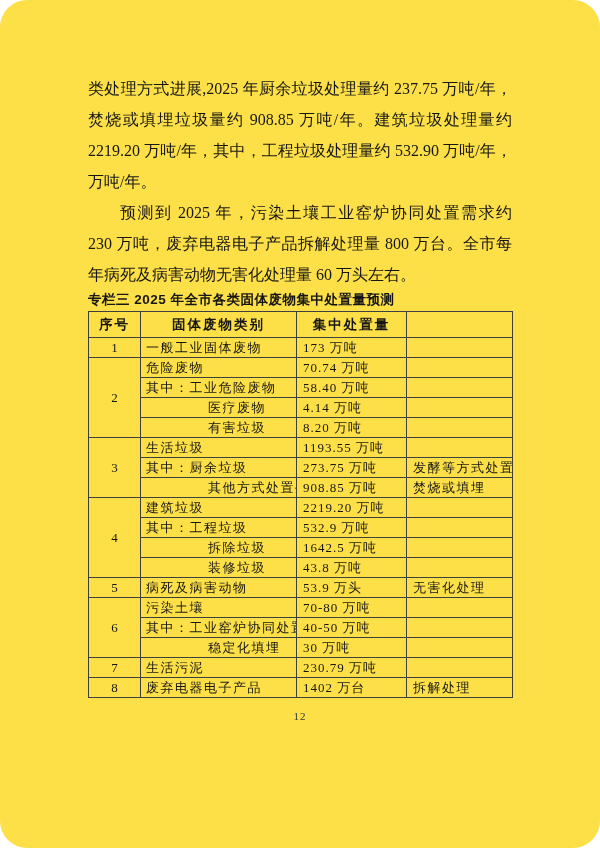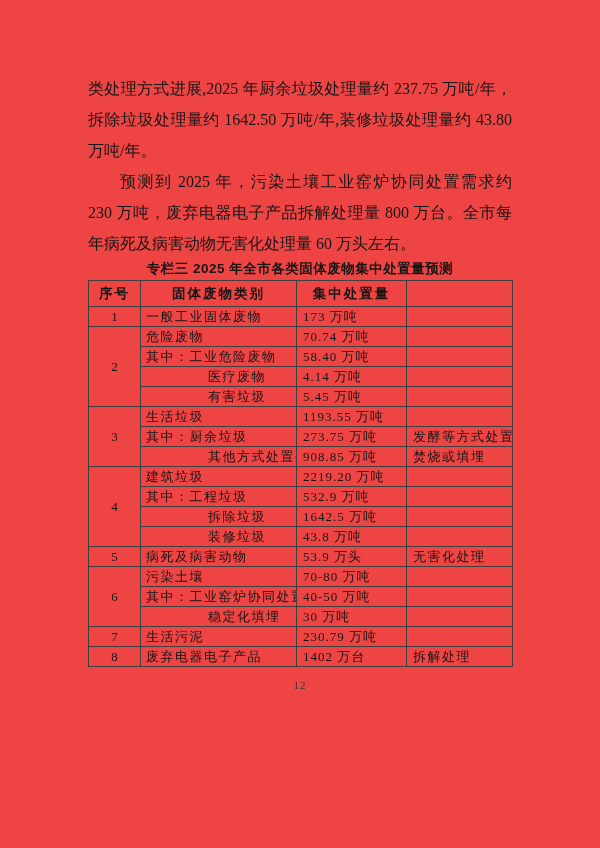--- a/index.html
+++ b/index.html
@@ -1,31 +1,31 @@
 <!DOCTYPE html>
 <html><head>
 <meta charset="utf-8">
 <style>
   html, body { margin:0; padding:0; background:#ffffff; }
   .page {
-    width:600px; height:848px; background:#ef4444; position:relative;
+    width:600px; height:848px; background:#fde047; position:relative;
     box-sizing:border-box; padding:73px 88px 16px 88px;
     font-family:"Liberation Serif","DejaVu Serif",serif;
-    color:#161616; overflow:hidden;
+    color:#161616; overflow:hidden;border-radius:27px;
   }
   .text-block { width:424px; }
   .line {
     height:31px; line-height:31px; font-size:16px;
     text-align:justify; text-align-last:justify;
   }
   .line.endline { text-align-last:left; }
   .line.pindent { text-indent:32px; }
   .caption {
     height:18px; line-height:18px; margin-top:1px;
-    text-align:center; font-weight:bold; font-size:13.5px;
+    font-weight:bold; font-size:13.5px;
     font-family:"Liberation Sans","DejaVu Sans",sans-serif;
     letter-spacing:0.5px;
   }
   table.forecast {
     border-collapse:collapse; table-layout:fixed;
     width:424px; margin-top:2px;
   }
   .forecast th, .forecast td {
     border:1px solid #3f3f3f; padding:0; box-sizing:border-box;
     font-size:13px; overflow:hidden; white-space:nowrap;
@@ -47,21 +47,22 @@
   }
 </style>
 </head>
 <body>
 
 <div class="page">
 
   <div class="text-block">
     <div class="para">
       <div class="line">类处理方式进展,2025 年厨余垃圾处理量约 237.75 万吨/年，</div>
-      <div class="line">拆除垃圾处理量约 1642.50 万吨/年,装修垃圾处理量约 43.80</div>
+      <div class="line">焚烧或填埋垃圾量约 908.85 万吨/年。建筑垃圾处理量约</div>
+      <div class="line">2219.20 万吨/年，其中，工程垃圾处理量约 532.90 万吨/年，</div>
       <div class="line endline">万吨/年。</div>
     </div>
     <div class="para">
       <div class="line pindent">预测到 2025 年，污染土壤工业窑炉协同处置需求约</div>
       <div class="line">230 万吨，废弃电器电子产品拆解处理量 800 万台。全市每</div>
       <div class="line endline">年病死及病害动物无害化处理量 60 万头左右。</div>
     </div>
   </div>
 
   <div class="caption">专栏三  2025 年全市各类固体废物集中处置量预测</div>
@@ -99,21 +100,21 @@
         <td class="amt">58.40 万吨</td>
         <td class="note"></td>
       </tr>
       <tr>
         <td class="cat indent">医疗废物</td>
         <td class="amt">4.14 万吨</td>
         <td class="note"></td>
       </tr>
       <tr>
         <td class="cat indent">有害垃圾</td>
-        <td class="amt">5.45 万吨</td>
+        <td class="amt">8.20 万吨</td>
         <td class="note"></td>
       </tr>
       <tr>
         <td class="num" rowspan="3">3</td>
         <td class="cat">生活垃圾</td>
         <td class="amt">1193.55 万吨</td>
         <td class="note"></td>
       </tr>
       <tr>
         <td class="cat">其中：厨余垃圾</td>

